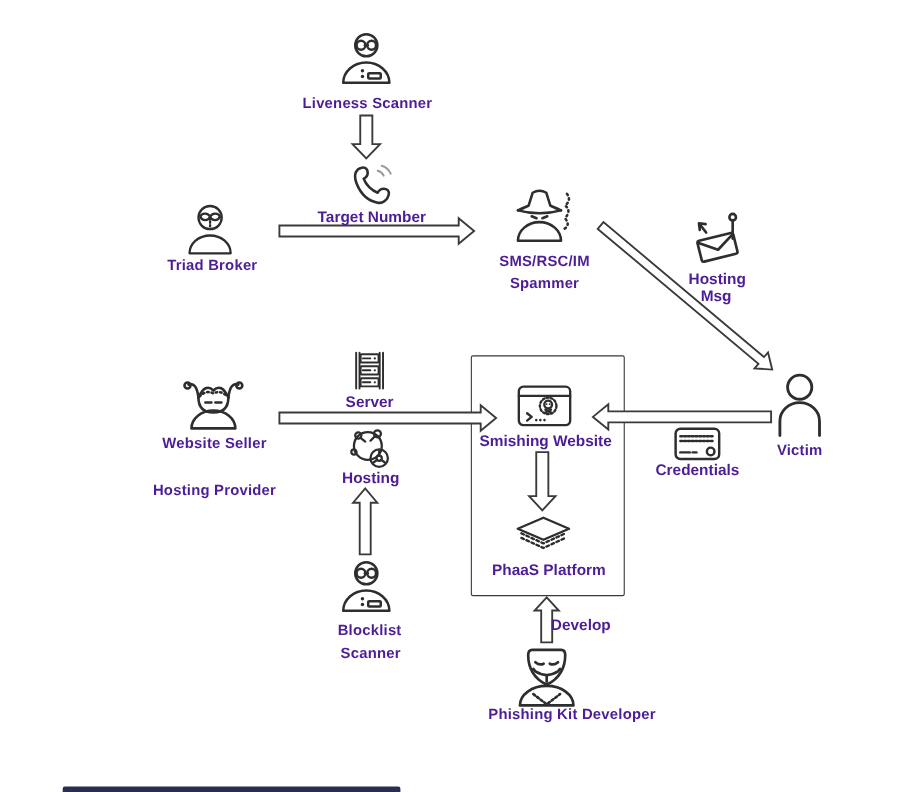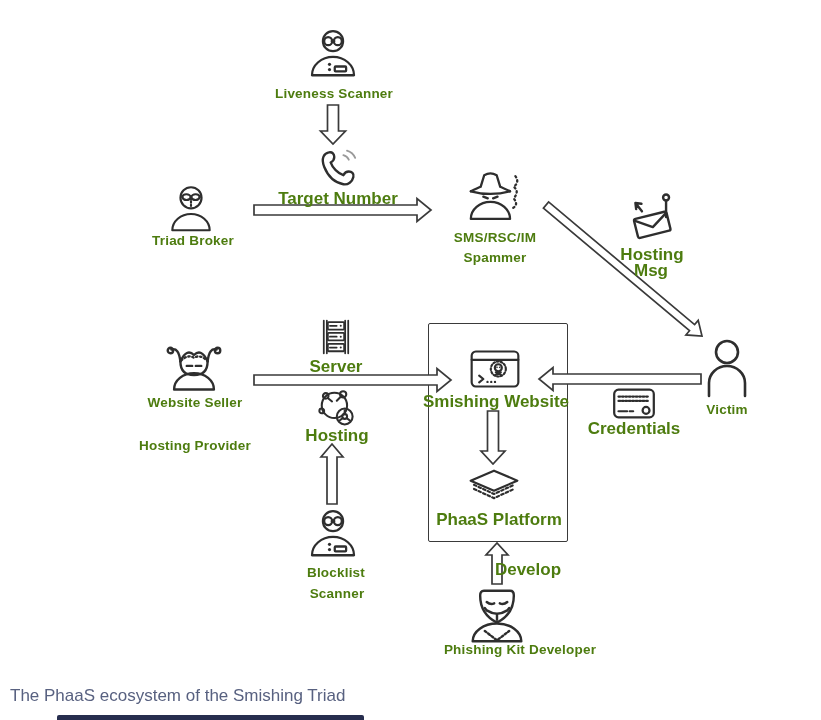--- a/index.html
+++ b/index.html
@@ -5,23 +5,23 @@
   html,body{margin:0;padding:0;background:#fff;}
   .page{position:relative;width:821px;height:720px;background:#fff;overflow:hidden;
         font-family:"Liberation Sans",sans-serif;}
   .diagram{position:absolute;left:0;top:0;width:821px;height:675px;}
   .centerbox{position:absolute;left:428px;top:323px;width:138px;height:217px;
              border:1.5px solid #3a3a3a;border-radius:2px;background:#fff;z-index:1;}
   #arrows{position:absolute;left:0;top:0;z-index:2;pointer-events:none;}
   .icon{position:absolute;z-index:3;}
   .icon svg{display:block;width:100%;height:100%;}
   .lbl{position:absolute;z-index:3;transform:translateX(-50%);white-space:nowrap;
-       font-weight:bold;color:#4d7c0f;}
+       font-weight:bold;color:#4c1d95;}
   .big{font-size:13.5px;letter-spacing:.2px;}
-  .small{font-size:17px;}
+  .small{font-size:14px;}
   .caption{position:absolute;left:10px;top:686px;font-size:17px;color:#586180;z-index:4;}
   .bottom-bar{position:absolute;left:57px;top:715px;width:307px;height:5px;
               background:#272e4e;border-radius:2px 2px 0 0;z-index:4;}
   .st{stroke:#2e2e2e;fill:none;stroke-width:2.6;stroke-linecap:round;stroke-linejoin:round;}
   .fl{fill:#2e2e2e;stroke:none;}
   .lt{stroke:#9a9a9a;fill:none;stroke-width:2;stroke-linecap:round;}
 </style>
 </head>
 <body>
 
@@ -219,15 +219,14 @@
         <path class="st" d="M23,25 q11,7 22,0 M23,25 l-2,-2.5 M45,25 l2,-2.5" stroke-width="2"></path>
         <line class="st" x1="34" y1="30" x2="34" y2="35" stroke-width="2"></line>
         <path class="st" d="M8,58 a26,19 0 0 1 52,0 z" stroke-width="2.4"></path>
         <path class="st" d="M21,47 L34,57 L47,47" stroke-dasharray="2,2.5" stroke-width="1.6"></path>
       </svg>
     </div>
     <div class="lbl big" style="left:520px;top:642px">Phishing Kit Developer</div>
 
   </div>
 
-  <div class="caption">The PhaaS ecosystem of the Smishing Triad</div>
   <div class="bottom-bar"></div>
 </div>
 
 </body></html>

